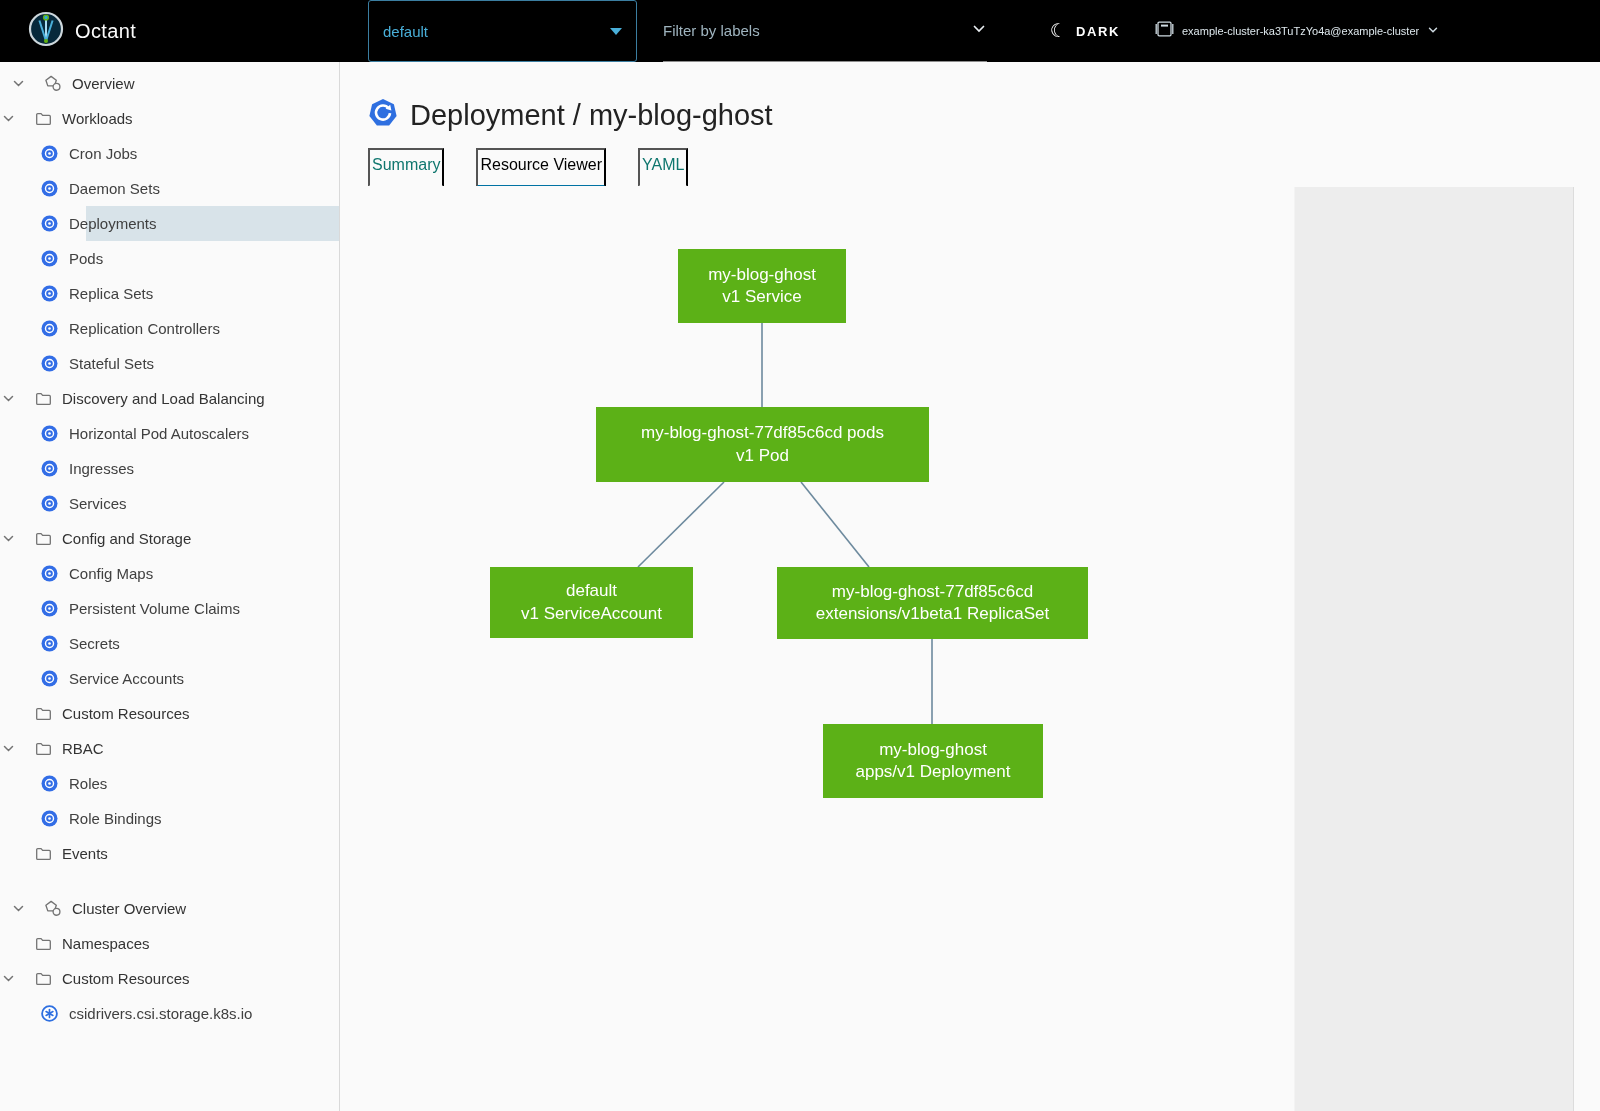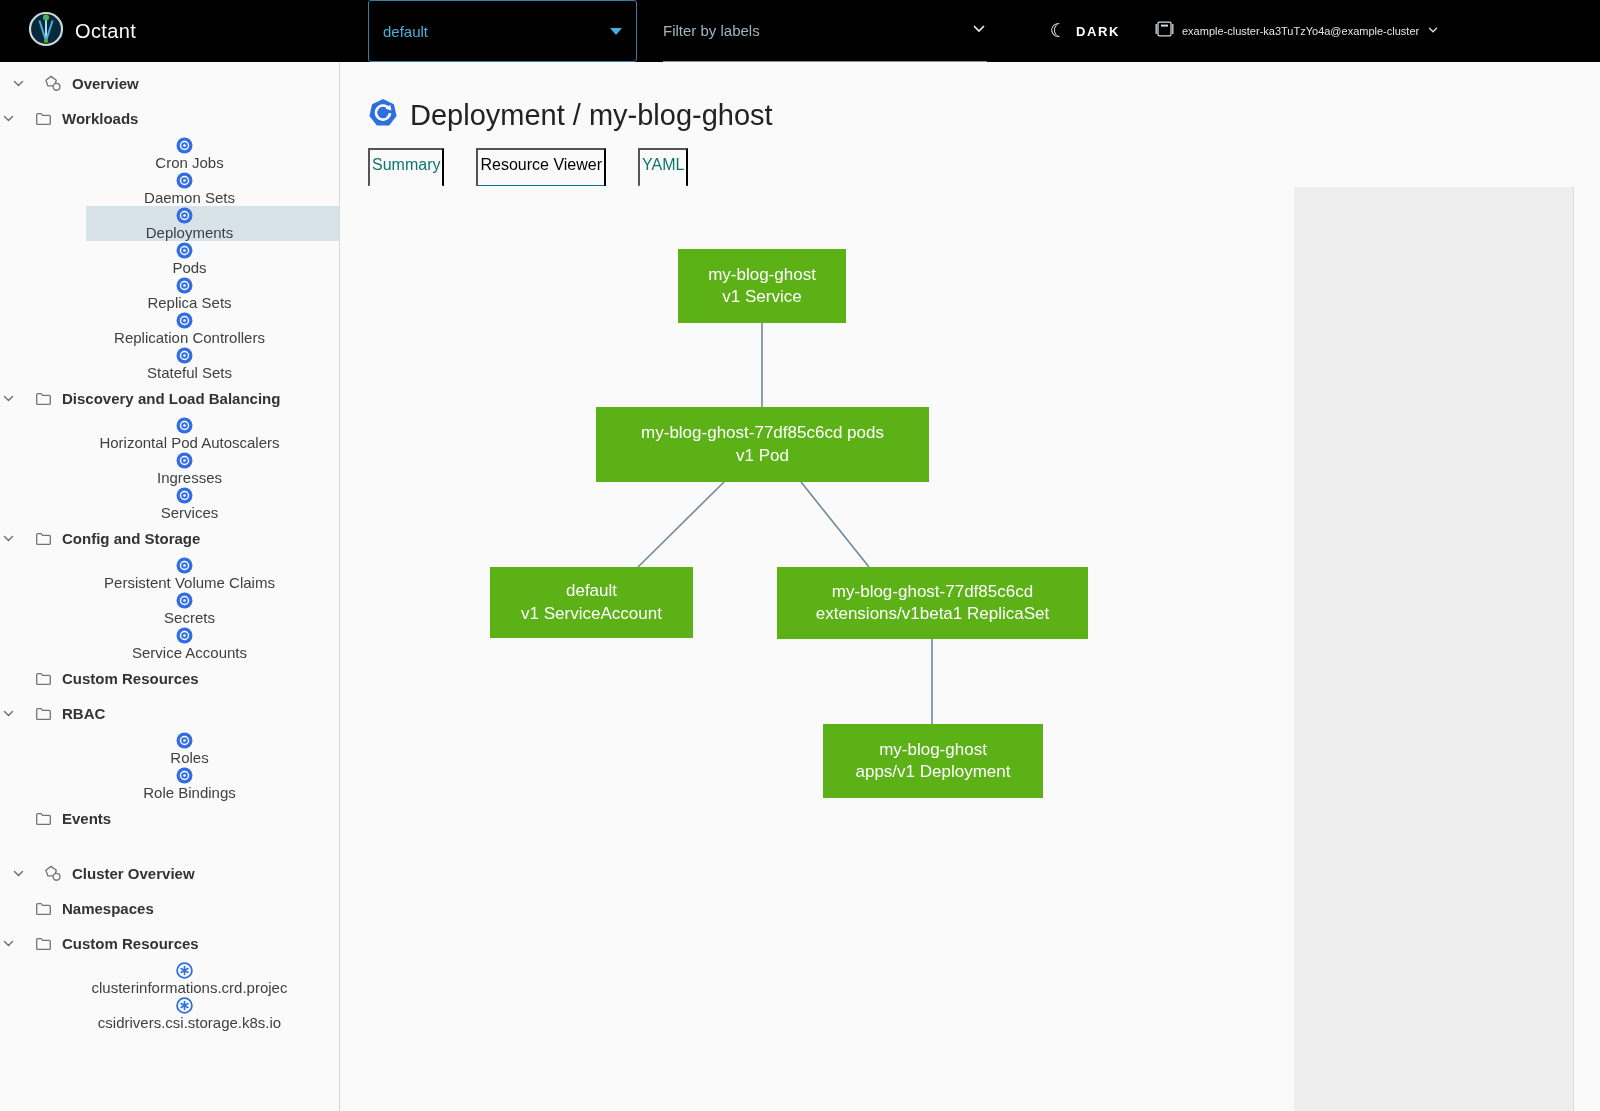--- a/index.html
+++ b/index.html
@@ -29,24 +29,24 @@
 
   
   .sidebar { position:absolute; top:62px; left:0; bottom:0; width:340px; background:#fafafa;
              border-right:1px solid #d9d9d9; overflow:hidden; padding-top:4px; }
   .nav-row { height:35px; display:flex; align-items:center; white-space:nowrap; overflow:hidden; cursor:pointer; }
   .nav-row .caret { width:16px; height:16px; flex:0 0 16px; margin-right:18px; display:flex; align-items:center; justify-content:center; }
   .nav-row .caret.hidden-caret { visibility:hidden; }
   .nav-row .nav-icon { width:18px; height:18px; flex:0 0 18px; margin-right:10px; display:flex; align-items:center; justify-content:center; }
   .lvl0 { padding-left:10px; }
   .lvl1 { }
-  .lvl2 { padding-left:40px;flex-direction:column; }
+  .lvl2 { padding-left:40px; }
   .lvl2 .nav-icon { margin-right:11px; }
   .nav-label { font-size:15px; color:#404040; }
-  .nav-bold .nav-label { font-weight:700; color:#333; }
+  .nav-bold .nav-label { font-weight:400; color:#333; }
   .nav-selected { background:linear-gradient(90deg, rgba(0,0,0,0) 0px, rgba(0,0,0,0) 86px, #d8e3e9 86px, #d8e3e9 100%); }
   .spacer { height:20px; }
 
   
   .main { position:absolute; top:62px; left:341px; right:0; bottom:0; background:#fafafa; }
   .title-row { display:flex; align-items:center; gap:12px; margin:36px 0 0 27px; }
   .page-title { font-size:29px; color:#222; font-weight:400; }
   .tabs { display:flex; gap:32px; margin:16px 27px 0 27px; border-bottom:1px solid #d7d7d7; }
   .tab { font-size:16px; color:#0f766e; padding:6px 2px 11px 2px; border-bottom:3px solid transparent;
          margin-bottom:-1px; cursor:pointer; background:none; }
@@ -278,20 +278,30 @@
         <span class="nav-label">Config and Storage</span>
       </div>
       <div class="nav-row lvl2">
         <span class="nav-icon">
           <svg width="17" height="17" viewBox="0 0 17 17">
             <circle cx="8.5" cy="8.5" r="8" fill="#326de6"></circle>
             <circle cx="8.5" cy="8.5" r="4" fill="none" stroke="#fff" stroke-width="1.4"></circle>
             <circle cx="8.5" cy="8.5" r="1.3" fill="#fff"></circle>
           </svg>
         </span>
+        <span class="nav-label">Config Maps</span>
+      </div>
+      <div class="nav-row lvl2">
+        <span class="nav-icon">
+          <svg width="17" height="17" viewBox="0 0 17 17">
+            <circle cx="8.5" cy="8.5" r="8" fill="#326de6"></circle>
+            <circle cx="8.5" cy="8.5" r="4" fill="none" stroke="#fff" stroke-width="1.4"></circle>
+            <circle cx="8.5" cy="8.5" r="1.3" fill="#fff"></circle>
+          </svg>
+        </span>
         <span class="nav-label">Persistent Volume Claims</span>
       </div>
       <div class="nav-row lvl2">
         <span class="nav-icon">
           <svg width="17" height="17" viewBox="0 0 17 17">
             <circle cx="8.5" cy="8.5" r="8" fill="#326de6"></circle>
             <circle cx="8.5" cy="8.5" r="4" fill="none" stroke="#fff" stroke-width="1.4"></circle>
             <circle cx="8.5" cy="8.5" r="1.3" fill="#fff"></circle>
           </svg>
         </span>
@@ -399,33 +409,20 @@
           <svg width="13" height="13" viewBox="0 0 13 13">
             <polyline points="2.5,4.5 6.5,8.5 10.5,4.5" fill="none" stroke="#737373" stroke-width="1.5" stroke-linecap="round"></polyline>
           </svg>
         </span>
         <span class="nav-icon">
           <svg width="17" height="17" viewBox="0 0 17 17">
             <path d="M1.7 13.4 V4.6 a1 1 0 0 1 1-1 h3.4 l1.5 1.8 h6.7 a1 1 0 0 1 1 1 v7 a1 1 0 0 1 -1 1 h-11.6 a1 1 0 0 1 -1-1 z" fill="none" stroke="#737373" stroke-width="1.3" stroke-linejoin="round"></path>
           </svg>
         </span>
         <span class="nav-label">Custom Resources</span>
-      </div>
-      <div class="nav-row lvl2">
-        <span class="nav-icon">
-          <svg width="17" height="17" viewBox="0 0 17 17">
-            <circle cx="8.5" cy="8.5" r="7.4" fill="#fff" stroke="#2e6fe0" stroke-width="1.8"></circle>
-            <g stroke="#2e6fe0" stroke-width="1.7" stroke-linecap="round">
-              <line x1="8.5" y1="4.6" x2="8.5" y2="12.4"></line>
-              <line x1="5.1" y1="6.6" x2="11.9" y2="10.4"></line>
-              <line x1="11.9" y1="6.6" x2="5.1" y2="10.4"></line>
-            </g>
-          </svg>
-        </span>
-        <span class="nav-label">clusterinformations.crd.projec</span>
       </div>
       <div class="nav-row lvl2">
         <span class="nav-icon">
           <svg width="17" height="17" viewBox="0 0 17 17">
             <circle cx="8.5" cy="8.5" r="7.4" fill="#fff" stroke="#2e6fe0" stroke-width="1.8"></circle>
             <g stroke="#2e6fe0" stroke-width="1.7" stroke-linecap="round">
               <line x1="8.5" y1="4.6" x2="8.5" y2="12.4"></line>
               <line x1="5.1" y1="6.6" x2="11.9" y2="10.4"></line>
               <line x1="11.9" y1="6.6" x2="5.1" y2="10.4"></line>
             </g>

